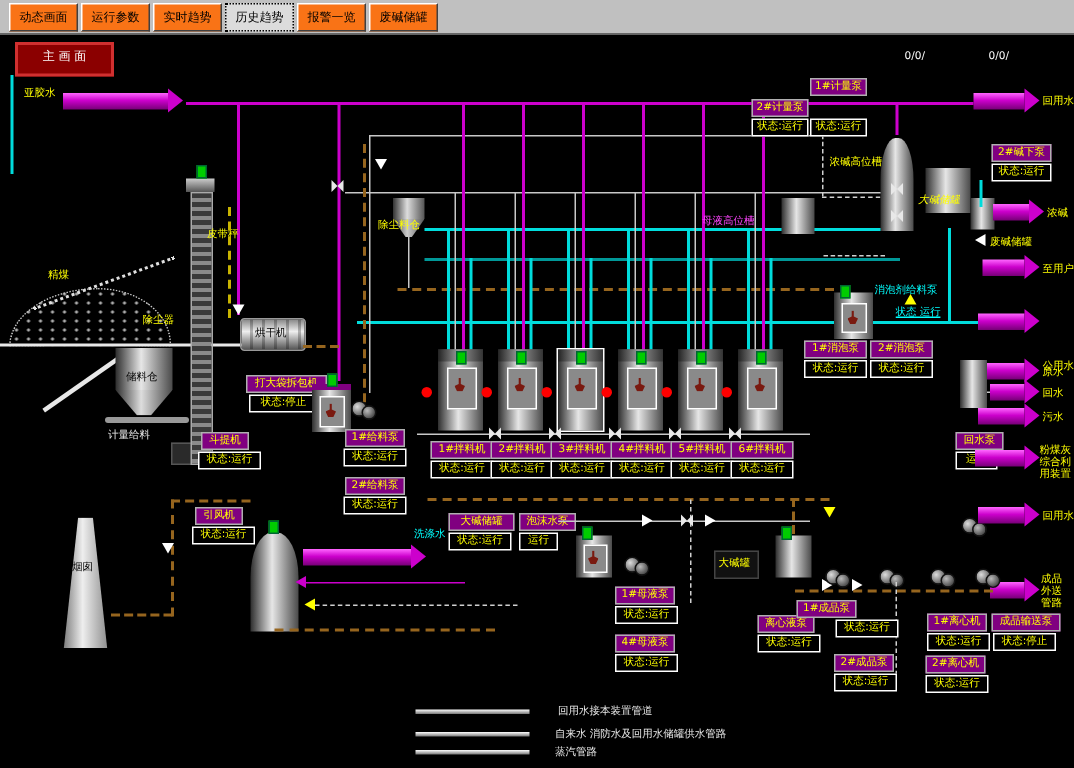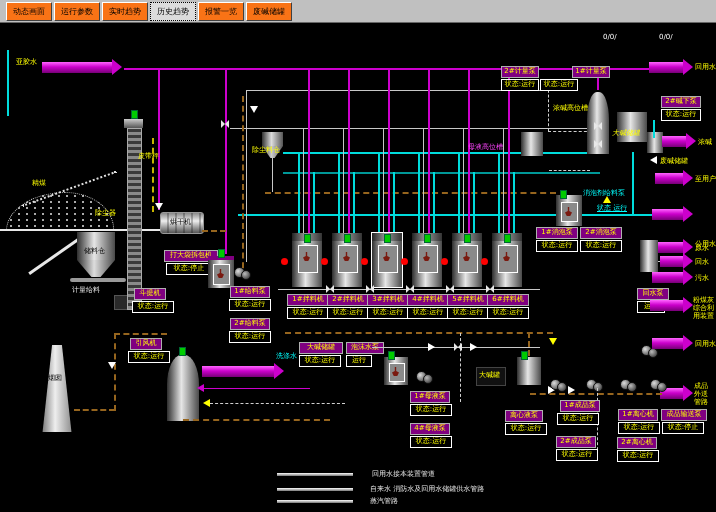--- a/index.html
+++ b/index.html
@@ -58,20 +58,21 @@
 
 <div id="screen">
 
   <div class="menubar"></div>
   <div class="mbtn" style="left:6px;">动态画面</div>
   <div class="mbtn" style="left:54px;">运行参数</div>
   <div class="mbtn" style="left:102px;">实时趋势</div>
   <div class="mbtn active" style="left:150px;">历史趋势</div>
   <div class="mbtn" style="left:198px;">报警一览</div>
   <div class="mbtn" style="left:246px;">废碱储罐</div>
+  <div class="btn-red">主 画 面</div>
   <div class="dt" style="left:603px;top:33px;">0/0/</div>
   <div class="dt" style="left:659px;top:33px;">0/0/</div>
 
   <div class="t ty" style="left:16px;top:58px;">亚胶水</div>
   <div class="farrow" style="left:42px;top:62px;width:70px;"></div>
 
   <div class="p ph cm" style="left:124px;top:68px;width:525px;"></div>
   <div class="p ph1 cw" style="left:246px;top:90px;width:314px;"></div>
   <div class="p ph1 cw" style="left:230px;top:128px;width:370px;"></div>
   <div class="p ph cc" style="left:283px;top:152px;width:317px;"></div>
@@ -214,21 +215,21 @@
   <div class="valve" style="left:406px;top:285px;"></div>
   <div class="valve" style="left:446px;top:285px;"></div>
   <div class="valve" style="left:486px;top:285px;"></div>
   <div class="dh" style="left:285px;top:332px;width:268px;"></div>
   <div class="dv" style="left:528px;top:332px;height:24px;"></div>
   <div class="tri tdy" style="left:549px;top:338px;"></div>
   <div class="dwv" style="left:460px;top:333px;height:69px;"></div>
 
   <div class="lt" style="left:501px;top:66px;width:36px;">2#计量泵</div>
   <div class="ls" style="left:501px;top:79px;width:36px;">状态:运行</div>
-  <div class="lt" style="left:540px;top:66px;width:36px;margin-left:32px;">1#计量泵</div>
+  <div class="lt" style="left:540px;top:52px;width:36px;">1#计量泵</div>
   <div class="ls" style="left:540px;top:79px;width:36px;">状态:运行</div>
   <div class="tank dome" style="left:587px;top:92px;width:22px;height:62px;"></div>
   <div class="valve" style="left:594px;top:122px;"></div>
   <div class="valve" style="left:594px;top:140px;"></div>
   <div class="t ty" style="left:553px;top:104px;">浓碱高位槽</div>
   <div class="tank" style="left:617px;top:112px;width:30px;height:30px;"></div>
   <div class="t ty" style="left:612px;top:129px;font-style:italic;">大碱储罐</div>
   <div class="tank" style="left:647px;top:132px;width:16px;height:21px;"></div>
   <div class="tri tlw" style="left:650px;top:156px;"></div>
   <div class="t ty" style="left:660px;top:157px;">废碱储罐</div>
@@ -334,21 +335,21 @@
   <div class="ls" style="left:505px;top:423px;width:40px;">状态:运行</div>
 
   <div class="dh" style="left:530px;top:393px;width:132px;"></div>
   <div class="tri trw" style="left:548px;top:386px;"></div>
   <div class="tri trw" style="left:568px;top:386px;"></div>
   <div class="pump" style="left:550px;top:378px;"></div>
   <div class="pump" style="left:586px;top:378px;"></div>
   <div class="pump" style="left:620px;top:378px;"></div>
   <div class="pump" style="left:650px;top:378px;"></div>
   <div class="dwv" style="left:597px;top:388px;height:72px;"></div>
-  <div class="lt" style="left:560px;top:400px;width:38px;">1#成品泵</div>
+  <div class="lt" style="left:531px;top:400px;width:38px;">1#成品泵</div>
   <div class="ls" style="left:557px;top:413px;width:40px;">状态:运行</div>
   <div class="lt" style="left:556px;top:436px;width:38px;">2#成品泵</div>
   <div class="ls" style="left:556px;top:449px;width:40px;">状态:运行</div>
   <div class="lt" style="left:618px;top:409px;width:38px;">1#离心机</div>
   <div class="ls" style="left:618px;top:422px;width:40px;">状态:运行</div>
   <div class="lt" style="left:617px;top:437px;width:38px;">2#离心机</div>
   <div class="ls" style="left:617px;top:450px;width:40px;">状态:运行</div>
   <div class="lt" style="left:661px;top:409px;width:44px;">成品输送泵</div>
   <div class="ls" style="left:662px;top:422px;width:40px;">状态:停止</div>
 

